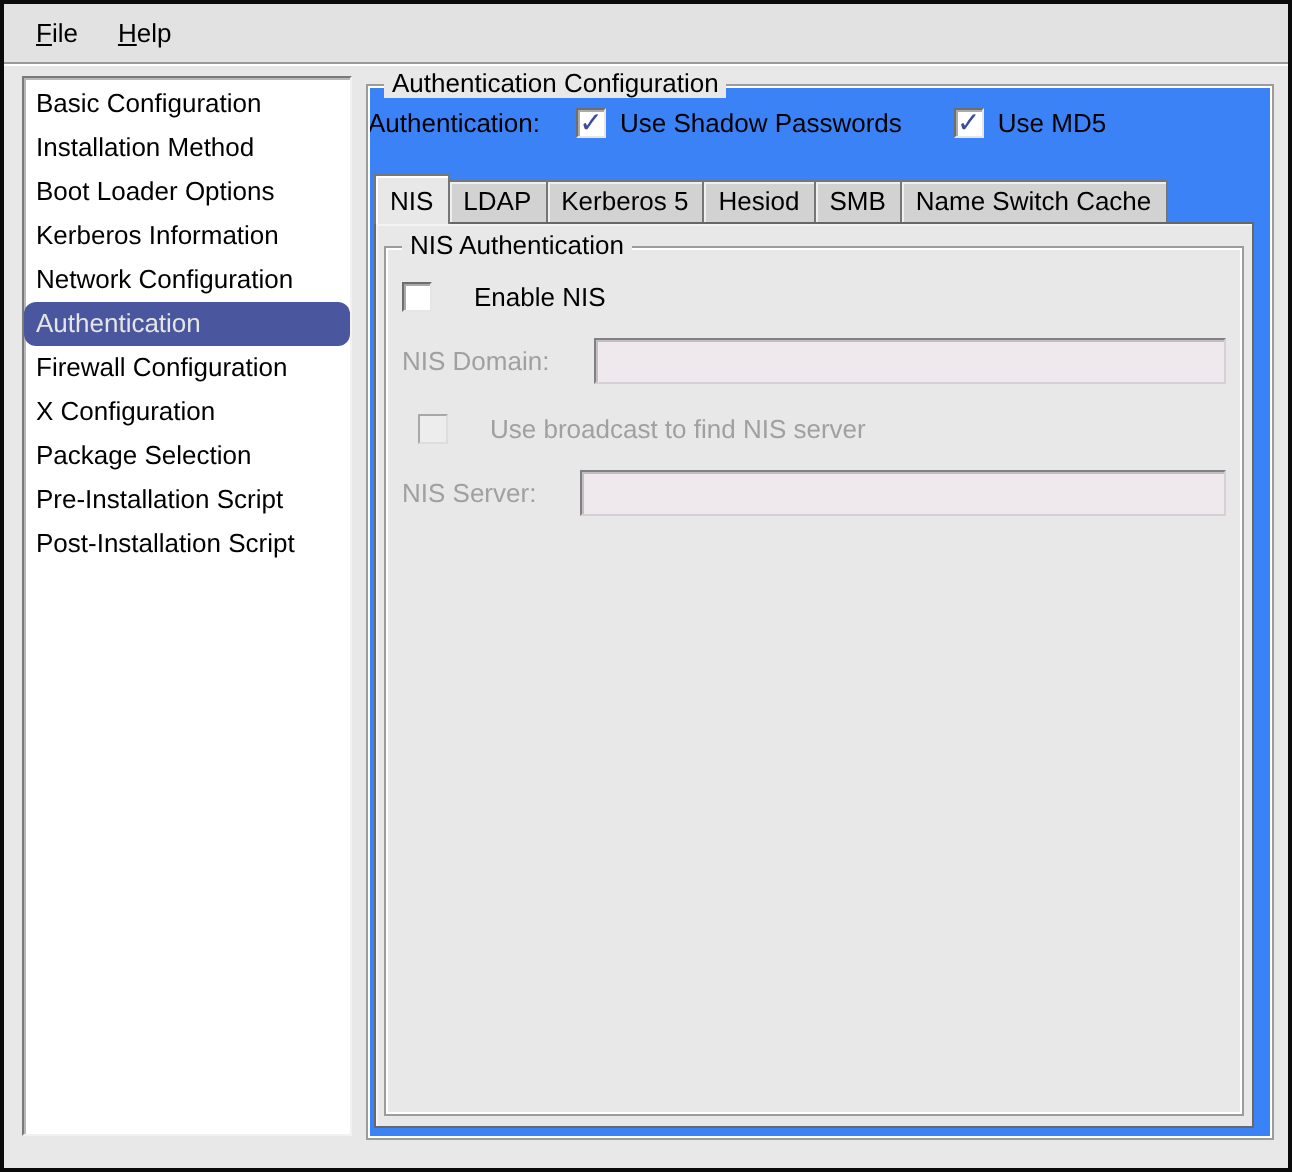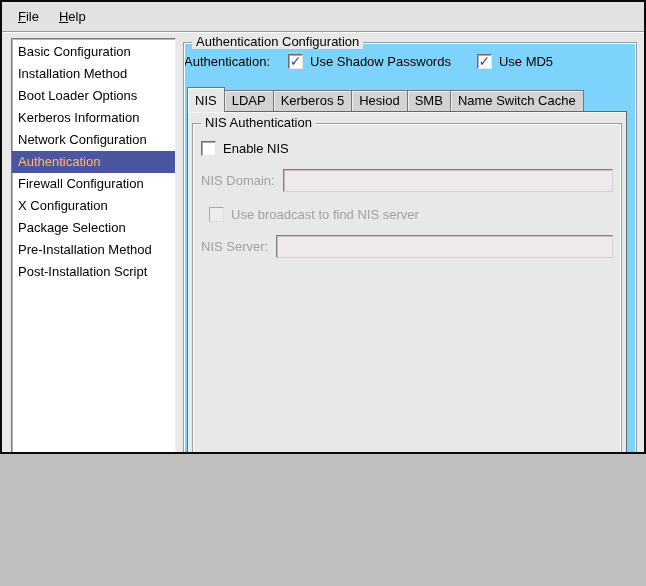--- a/index.html
+++ b/index.html
@@ -1,20 +1,20 @@
 <!DOCTYPE html>
 <html><head>
 <meta charset="utf-8">
 <style>
   * { margin:0; padding:0; box-sizing:border-box; }
   html,body { background:#bfbfbf; }
   body { font-family:"Liberation Sans","DejaVu Sans",sans-serif; font-size:13px; color:#000; }
 
   .window {
-    position:relative; width:646px; height:454px;
+    position:relative; width:646px; height:586px;
     background:#e8e8e8; border:2px solid #0a0a0a; overflow:hidden;
   }
 
   
   .menubar {
     height:30px; display:flex; align-items:center; background:#e2e2e2;
     border-bottom:1px solid #9a9a9a; box-shadow:0 1px 0 #ffffff;
     padding-left:6px;
   }
   .menu-item {
@@ -27,35 +27,35 @@
     position:absolute; left:9px; top:36px; width:165px; height:530px;
     background:#ffffff;
     border:1px solid;
     border-color:#7a7a7a #f2f2f2 #f2f2f2 #7a7a7a;
     box-shadow:inset 1px 1px 0 #b8b8b8;
     padding-top:2px; overflow:hidden;
   }
   .list-item {
     height:22px; line-height:22px; padding-left:6px; white-space:nowrap;
   }
-  .list-item.selected { background:#4a569d; color:#fdba74; }
+  .list-item.selected { background:#4a569d; color:#e5e5e5;border-radius:6px; }
 
   
   .frame { position:relative; border:1px solid #9c9c9c; }
   .frame::after {
     content:""; position:absolute; inset:0; border:1px solid #ffffff; pointer-events:none;
   }
   .frame-label {
     position:absolute; top:-9px; left:8px; background:#e8e8e8; padding:0 4px;
     white-space:nowrap; z-index:2;
   }
 
   .main-frame {
     position:absolute; left:181px; top:40px; width:454px; height:528px;
-    background:#7dd3fc;
+    background:#3b82f6;
     text-decoration:underline;
   }
 
   
   .auth-row {
     position:absolute; left:0; top:11px; right:6px;
     display:flex; align-items:center; white-space:nowrap;
   }
   .auth-row .row-label { margin-right:18px; }
 
@@ -94,21 +94,21 @@
     position:absolute; left:0; right:0; top:25px; bottom:0;
     background:#e8e8e8; border:1px solid #676767;
     box-shadow:inset 1px 1px 0 #f4f4f4;
   }
 
   
   .nis-frame {
     position:absolute; left:4px; right:4px; top:11px; bottom:5px;
     background:#e8e8e8;
   }
-  .panel-row { display:flex; align-items:center; margin:0 8px; }
+  .panel-row { display:flex; align-items:center; margin:0 8px;gap:14px; }
   .r1 { margin-top:17px; }
   .r2 { margin-top:13px; }
   .r3 { margin-top:15px;margin-left:16px; }
   .r4 { margin-top:13px; }
   .field-label { white-space:nowrap; margin-right:8px; }
   .disabled-text { color:#a0a0a0; }
 
   .entry {
     flex:1; height:23px; background:#efe9ee; color:#555;
     border:1px solid; border-color:#808080 #d6d0d6 #d6d0d6 #808080;
@@ -130,21 +130,21 @@
   <div class="listbox">
     <div class="list-item">Basic Configuration</div>
     <div class="list-item">Installation Method</div>
     <div class="list-item">Boot Loader Options</div>
     <div class="list-item">Kerberos Information</div>
     <div class="list-item">Network Configuration</div>
     <div class="list-item selected">Authentication</div>
     <div class="list-item">Firewall Configuration</div>
     <div class="list-item">X Configuration</div>
     <div class="list-item">Package Selection</div>
-    <div class="list-item">Pre-Installation Method</div>
+    <div class="list-item">Pre-Installation Script</div>
     <div class="list-item">Post-Installation Script</div>
   </div>
 
   <div class="frame main-frame">
     <span class="frame-label">Authentication Configuration</span>
 
     <div class="auth-row">
       <span class="row-label">Authentication:</span>
       <span class="cb-group gap-md">
         <span class="checkbox checked"></span>

